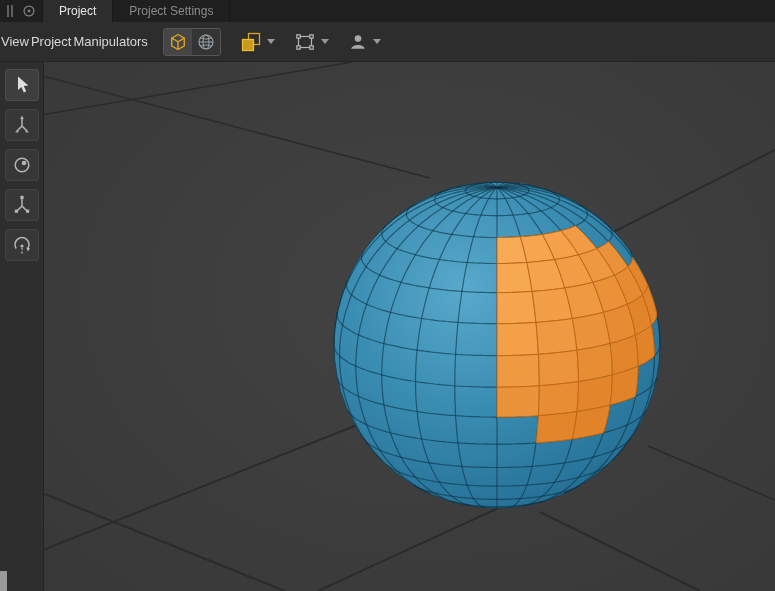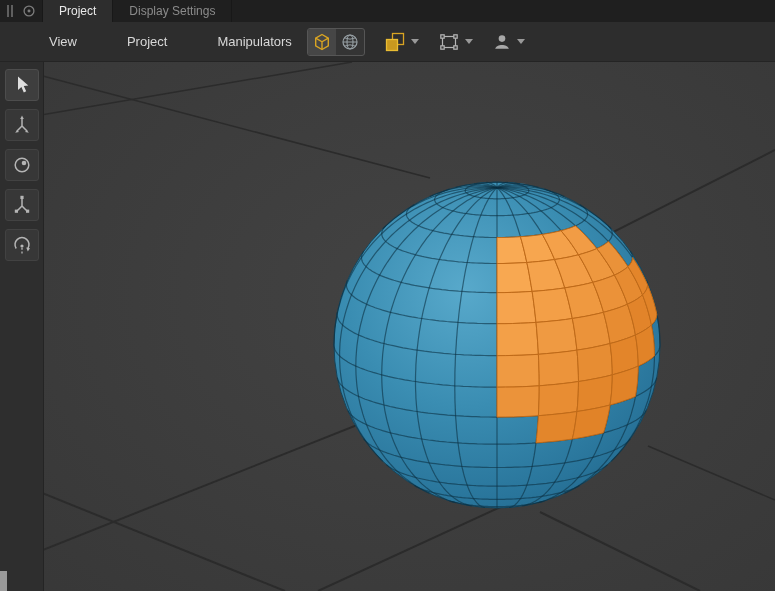--- a/index.html
+++ b/index.html
@@ -12,21 +12,21 @@
   .tabstrip{position:absolute;left:0;top:0;width:775px;height:22px;background:#1f1f1f;
             display:flex;align-items:stretch;z-index:5;}
   .winicons{display:flex;align-items:center;gap:6px;padding:0 6px;}
   .tab{padding:0 16px;line-height:22px;font-size:12px;color:#8b8b8b;
        border-right:1px solid #181818;white-space:nowrap;}
   .tab.active{background:#2d2d2d;color:#e9e9e9;border-left:1px solid #181818;}
 
   
   .menubar{position:absolute;top:22px;left:0;width:775px;height:40px;background:#2d2d2d;
            display:flex;align-items:center;z-index:5;border-bottom:1px solid #242424;box-sizing:border-box;}
-  .menu-item{padding:0 1px;font-size:13px;color:#d8d8d8;margin-left:48px;}
+  .menu-item{padding:0 1px;font-size:13px;color:#d8d8d8;}
   .seg{display:flex;border:1px solid #565656;border-radius:3px;margin-left:14px;background:#343434;overflow:hidden;}
   .seg .tb-btn{width:28px;height:26px;display:flex;align-items:center;justify-content:center;}
   .seg .tb-btn.active{background:#464646;}
   .tb-wrap{display:flex;align-items:center;margin-left:20px;}
   .caret{width:0;height:0;border-left:4px solid transparent;border-right:4px solid transparent;
          border-top:5px solid #999;margin-left:6px;}
 
   
   .sidebar{position:absolute;top:62px;left:0;width:44px;height:529px;background:#2e2e2e;
            border-right:1px solid #242424;box-sizing:border-box;z-index:5;
@@ -145,21 +145,21 @@
       </svg>
       <svg viewBox="0 0 16 16" width="14" height="14">
         <circle cx="8" cy="8" r="5.6" stroke="#7d7d7d" stroke-width="1.5" fill="none"></circle>
         <circle cx="8" cy="8" r="1.7" fill="#7d7d7d"></circle>
       </svg>
     </div>
     <div class="tab active">
       <span>Project</span>
     </div>
     <div class="tab">
-      <span>Display Settings</span>
+      <span>Project Settings</span>
     </div>
   </div>
 
   <div class="menubar">
     <span class="menu-item">View</span>
     <span class="menu-item">Project</span>
     <span class="menu-item">Manipulators</span>
 
     <div class="seg">
       <div class="tb-btn active">

